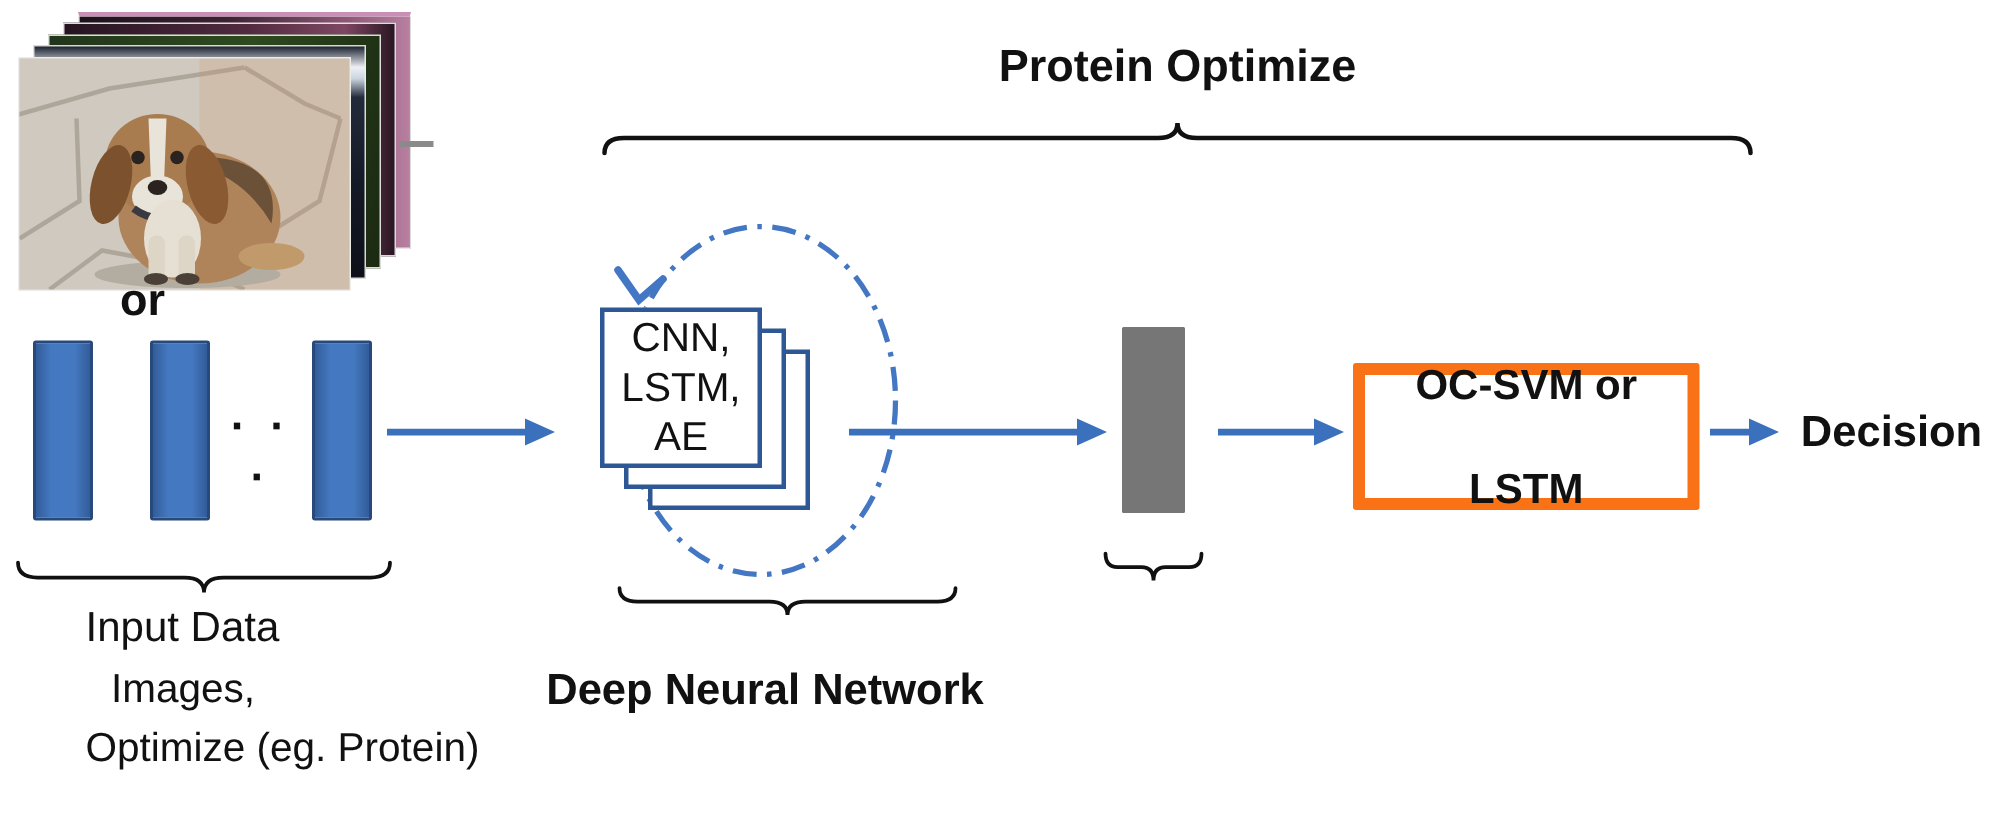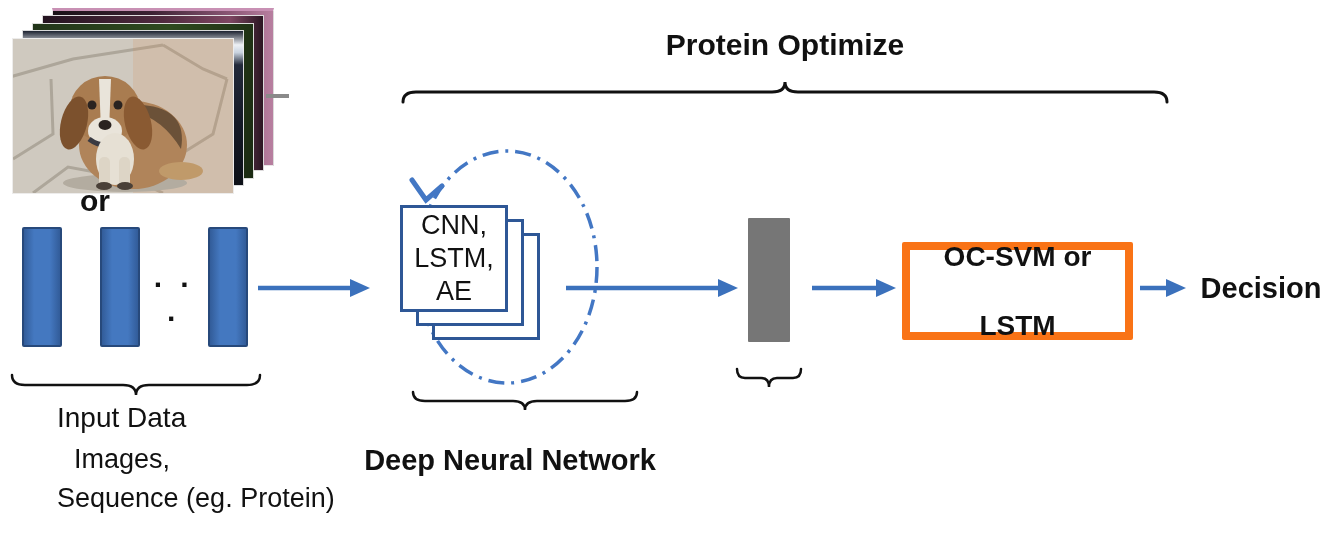--- a/index.html
+++ b/index.html
@@ -145,17 +145,17 @@
 
     <path d="M 413 392 Q 413 401 425 401 L 513 401 Q 525 401 525 410 Q 525 401 537 401 L 625 401 Q 637 401 637 392" fill="none" stroke="#111111" stroke-width="2.5" stroke-linecap="round"></path>
 
     <path d="M 737 369 Q 737 378 745 378 L 761 378 Q 769 378 769 387 Q 769 378 777 378 L 793 378 Q 801 378 801 369" fill="none" stroke="#111111" stroke-width="2.5" stroke-linecap="round"></path>
   </svg>
 
   <div class="lbl lbl-or">or</div>
   <div class="lbl lbl-jointly">Protein Optimize</div>
   <div class="lbl lbl-input">Input Data</div>
   <div class="lbl lbl-img">Images,</div>
-  <div class="lbl lbl-seq">Sequence (eg. Protein)</div>
+  <div class="lbl lbl-seq">Optimize (eg. Protein)</div>
   <div class="lbl lbl-dnn">Deep Neural Network</div>
   <div class="lbl lbl-decision">Decision</div>
 
 </div>
 
 </body></html>

